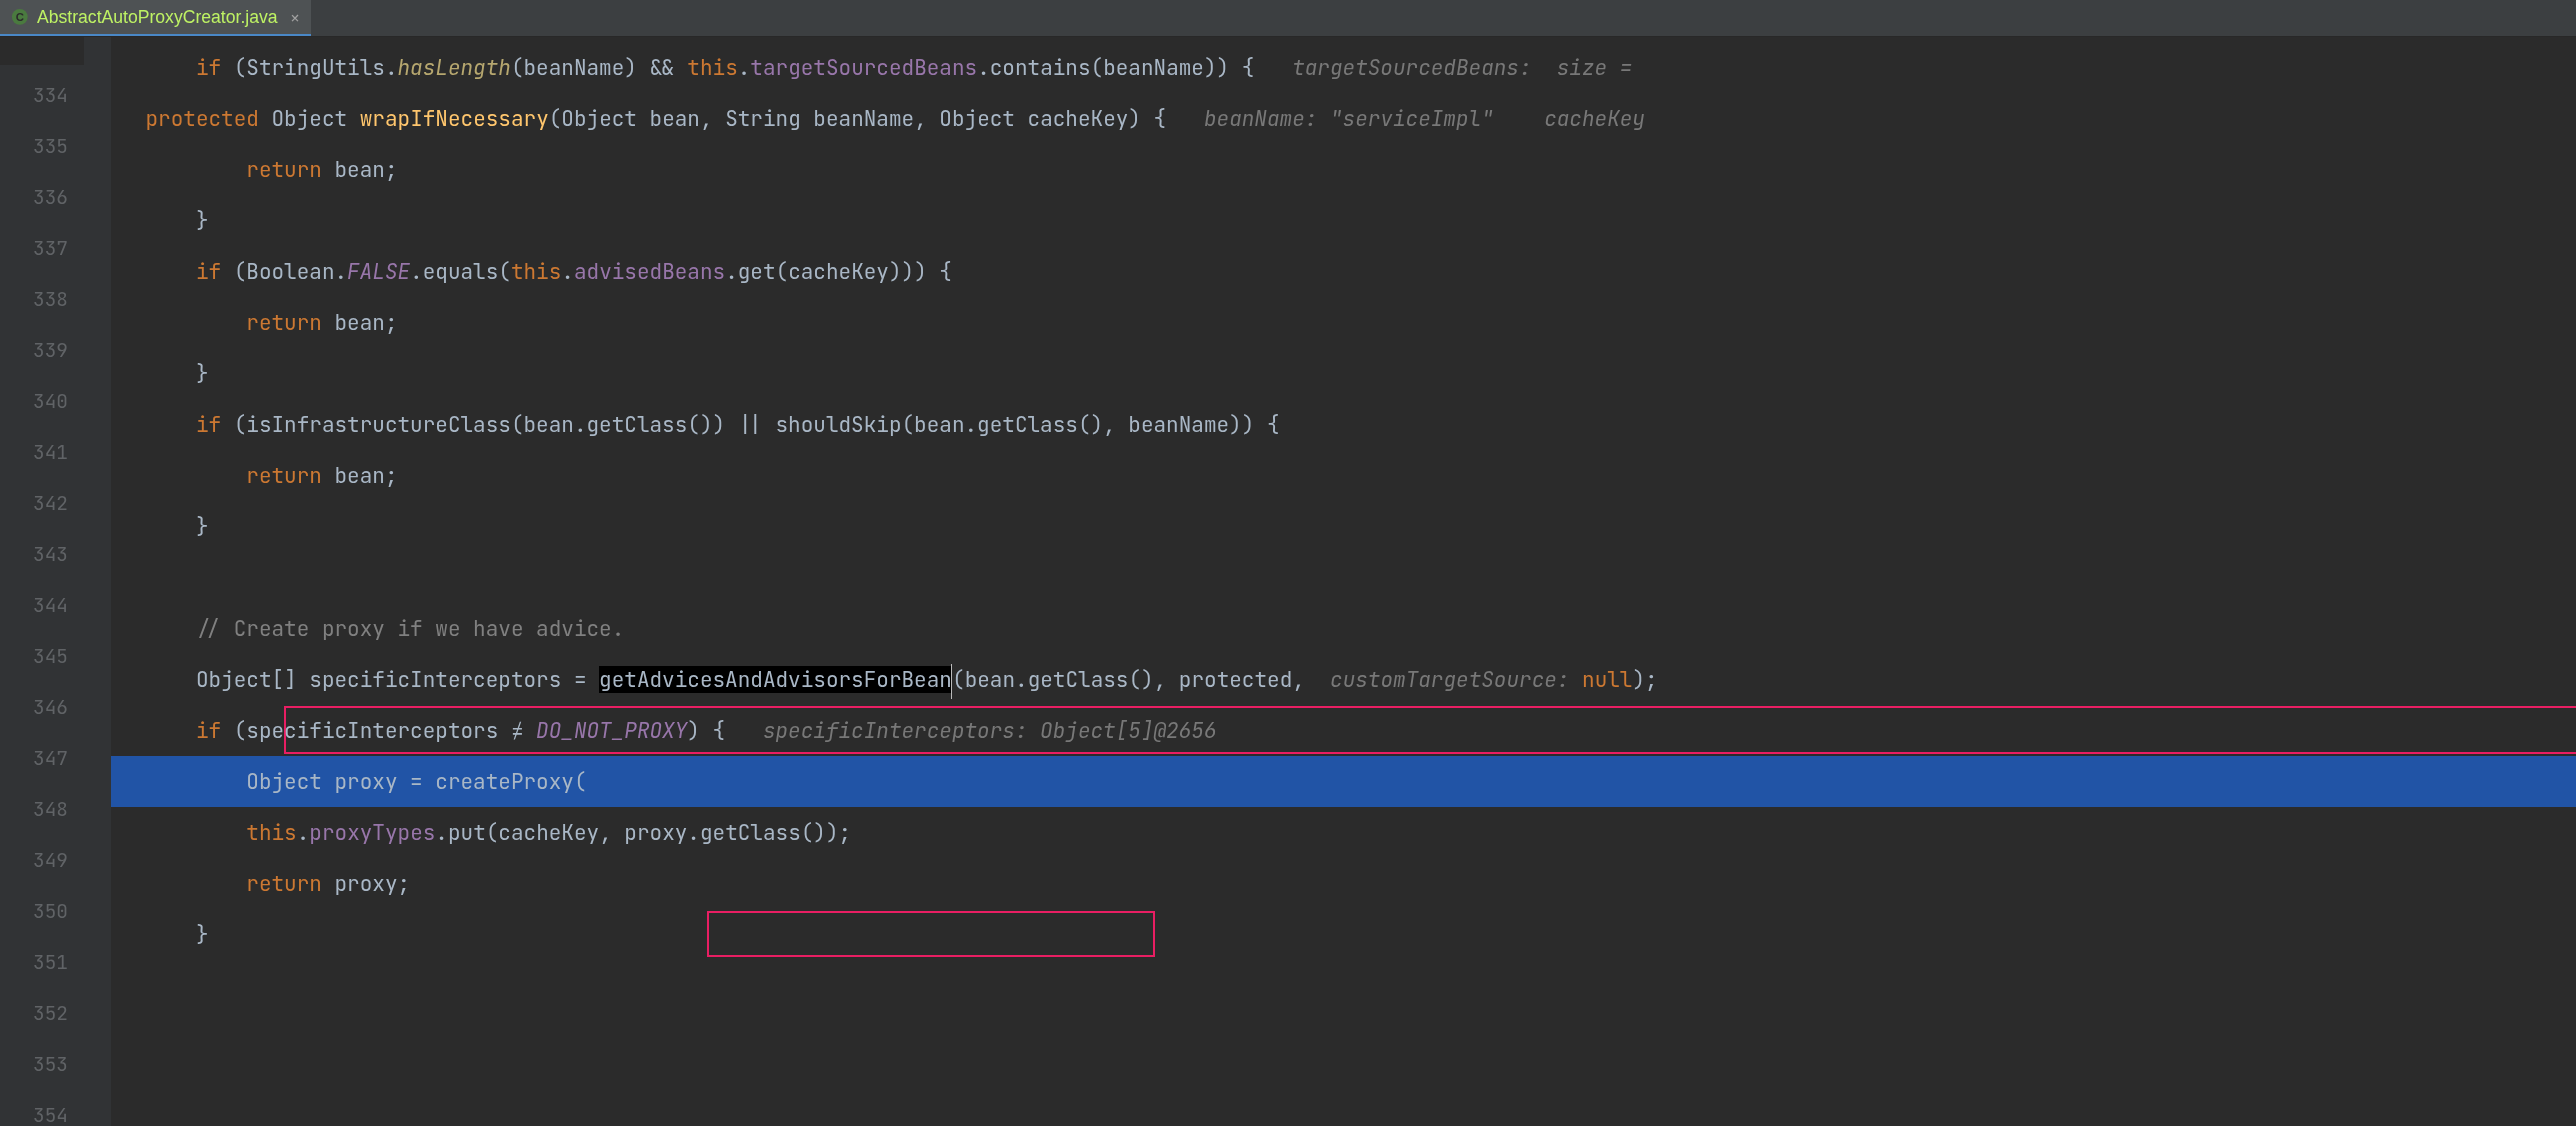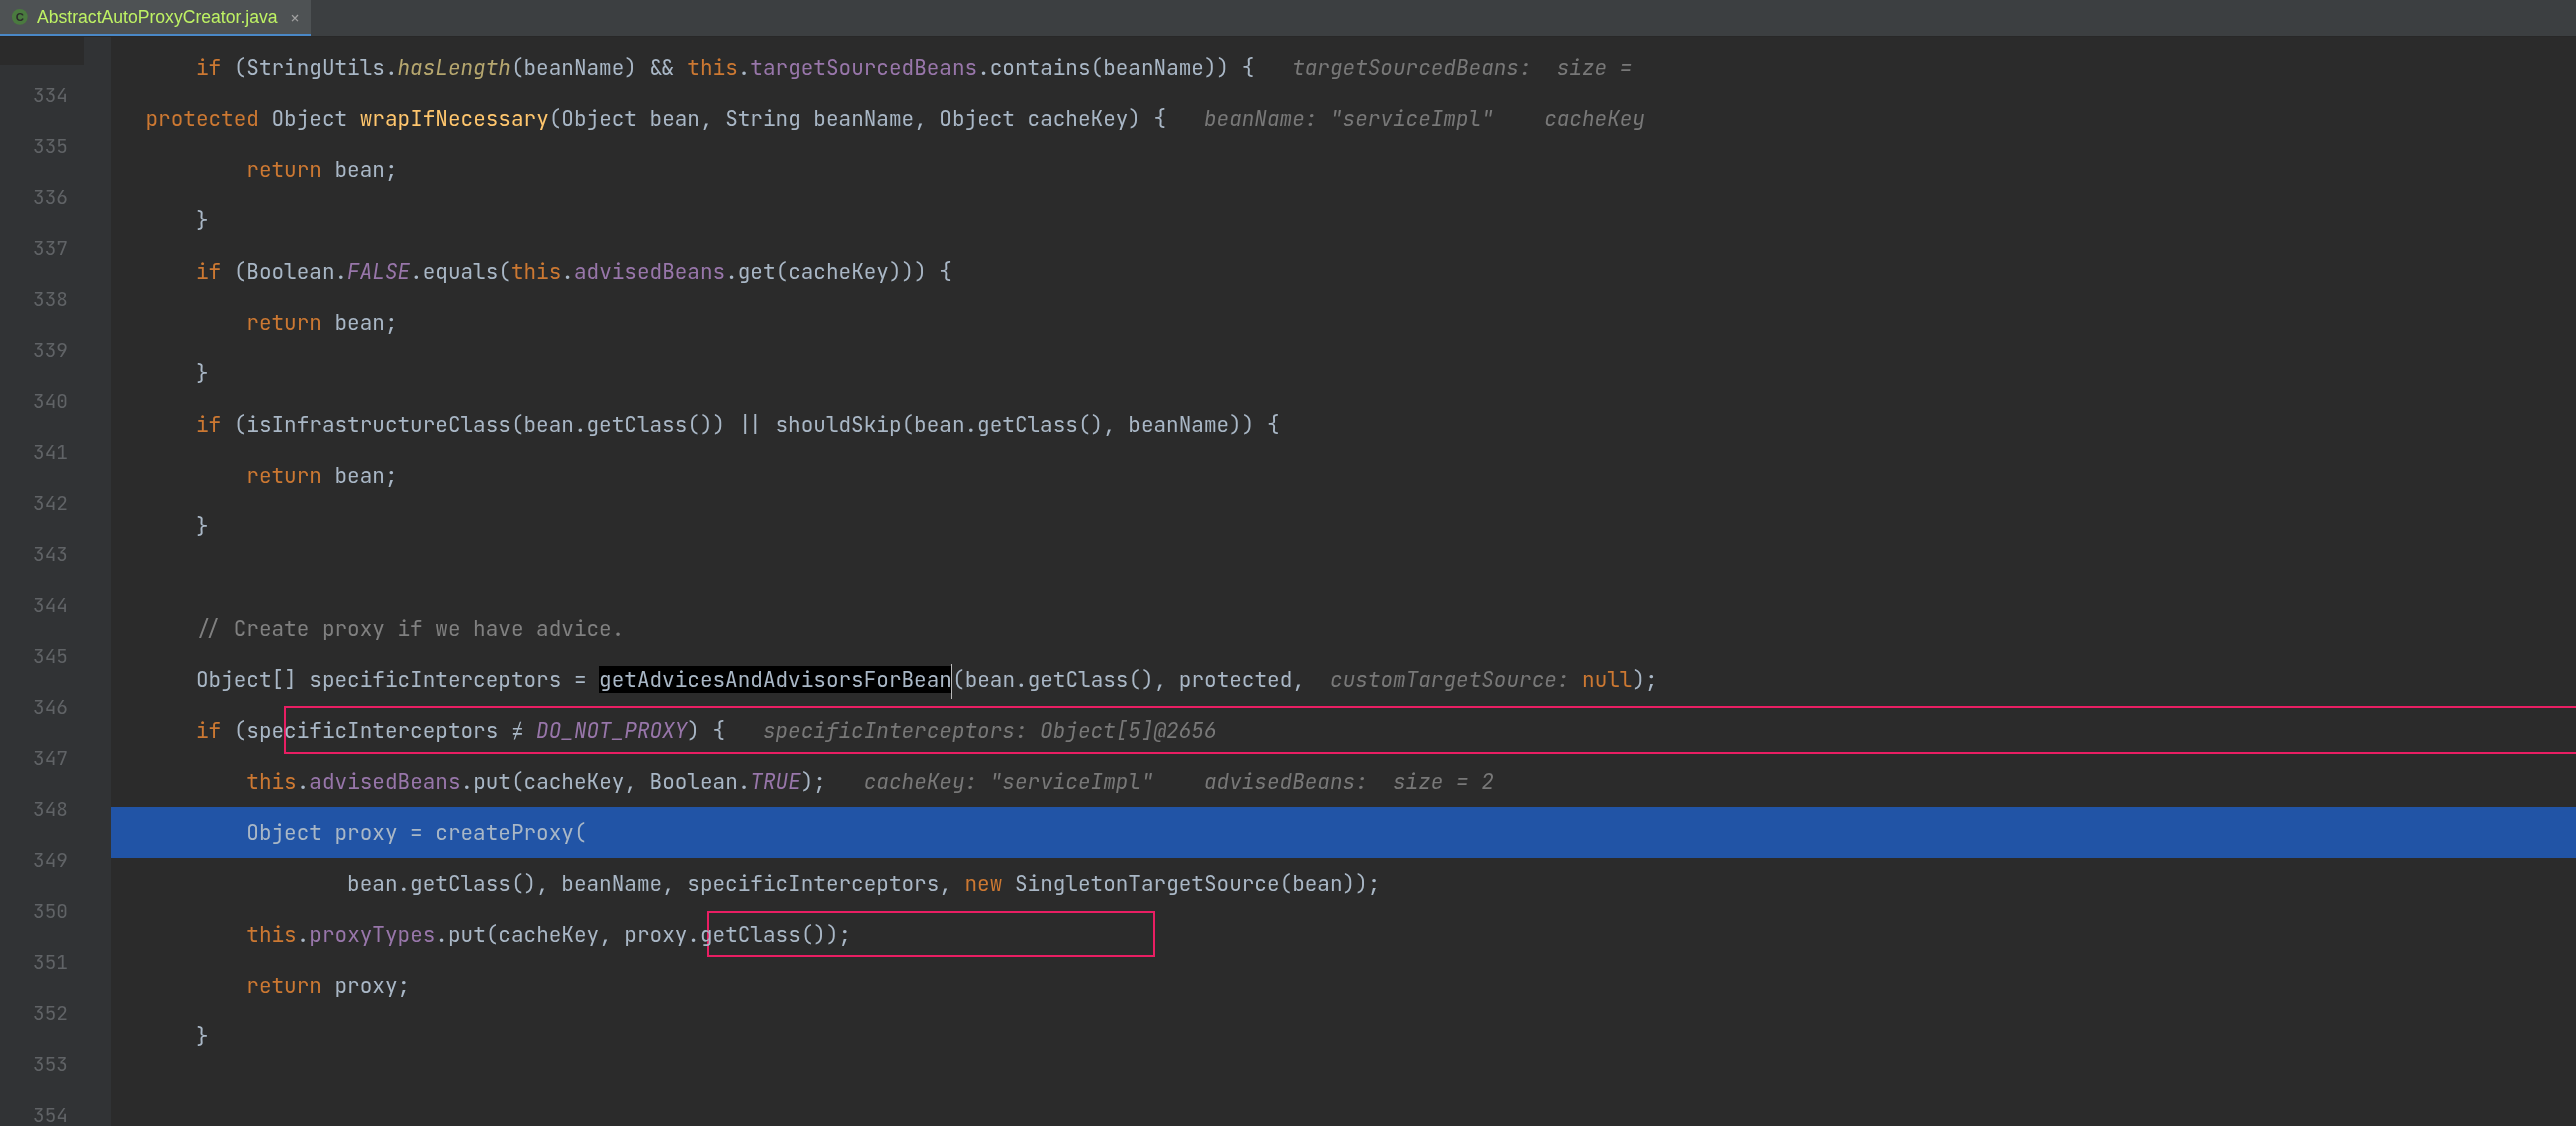--- a/index.html
+++ b/index.html
@@ -232,25 +232,23 @@
     <div class="code-line">    <span>}</span></div>
 
     <div class="code-line"><span></span></div>
 
     <div class="code-line">    <span class="comment">// Create proxy if we have advice.</span></div>
 
     <div class="code-line">    <span>Object[] specificInterceptors = </span><span class="sel-bg">getAdvicesAndAdvisorsForBean</span><span class="cursor-mark"></span><span>(bean.getClass(), protected, </span><span class="inlay"> customTargetSource: </span><span class="kw">null</span><span>);</span></div>
 
     <div class="code-line">    <span class="kw">if</span><span> (specificInterceptors ≠ </span><span class="static-field">DO_NOT_PROXY</span><span>) {</span><span class="inlay">   specificInterceptors: Object[5]@2656</span></div>
 
-    <div class="code-line">        <span class="kw">this</span><span>.</span><span class="field">advisedBeans</span><span>.put(cacheKey, Boolean.</span><span class="static-field">TRUE</span><span>);</span><span class="inlay">   cacheKey: "serviceImpl"</span><span class="inlay">    advisedBeans:  size = 2</span></div>
 
     <div class="code-line hl-execution">        <span>Object proxy = createProxy(</span></div>
 
-    <div class="code-line">                <span>bean.getClass(), beanName, </span><span>specificInterceptors</span><span>,</span><span class="kw"> new</span><span> SingletonTargetSource(bean));</span></div>
 
     <div class="code-line">        <span class="kw">this</span><span>.</span><span class="field">proxyTypes</span><span>.put(cacheKey, proxy.getClass());</span></div>
 
     <div class="code-line">        <span class="kw">return</span><span> proxy;</span></div>
 
     <div class="code-line">    <span>}</span></div>
 
   </div>
 </div>
 

